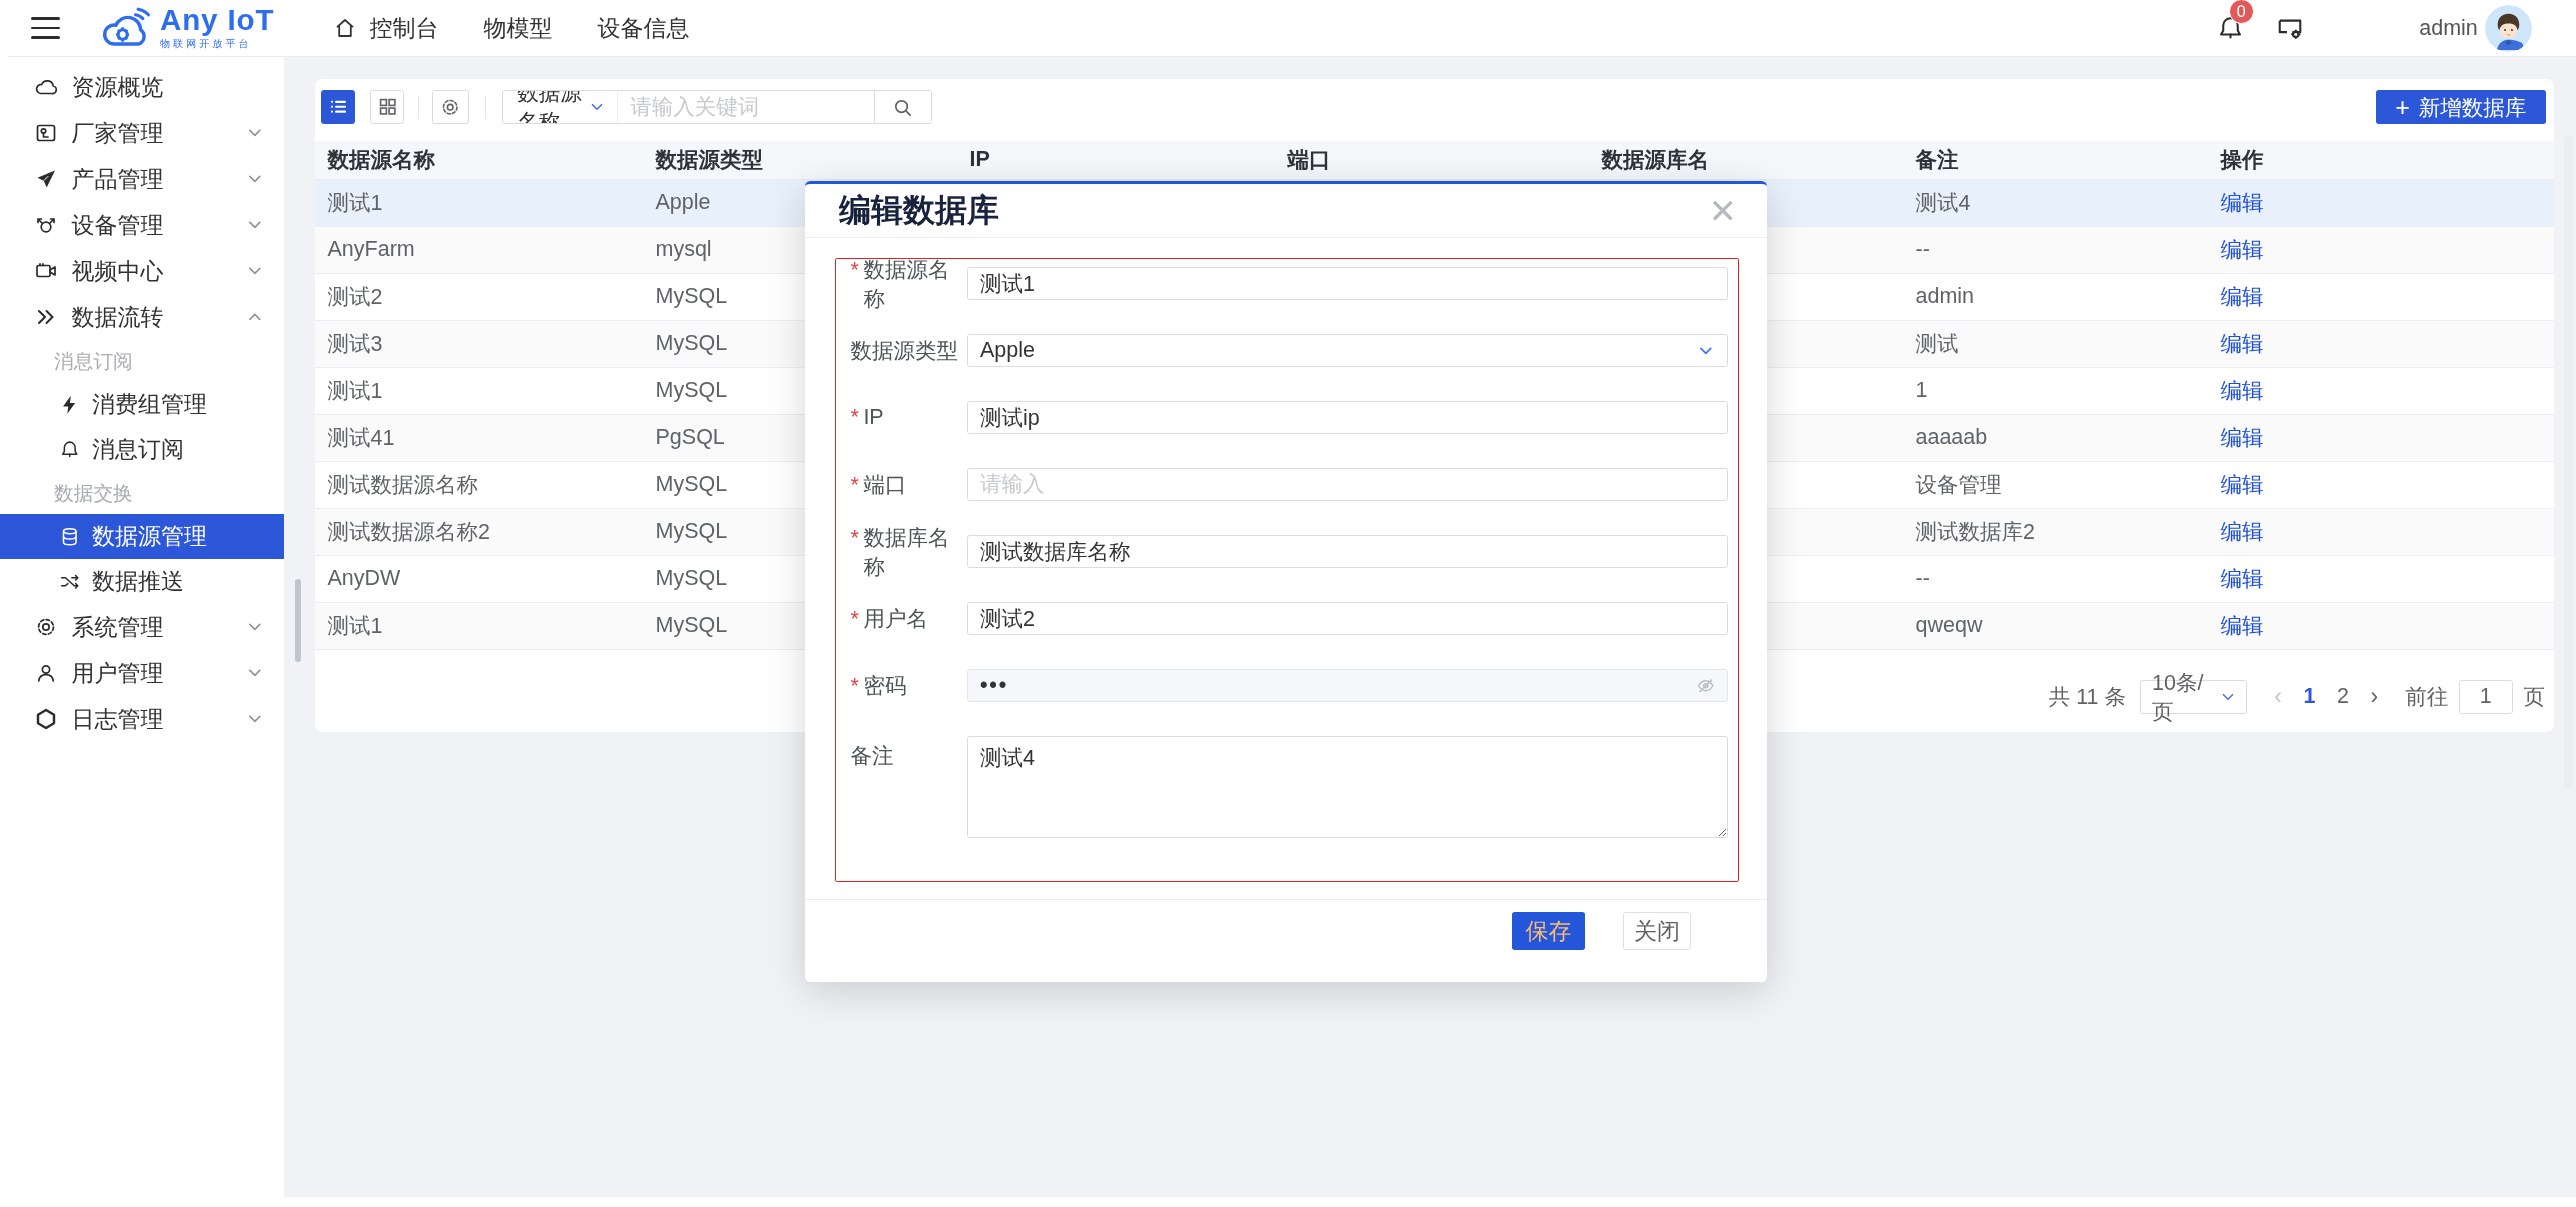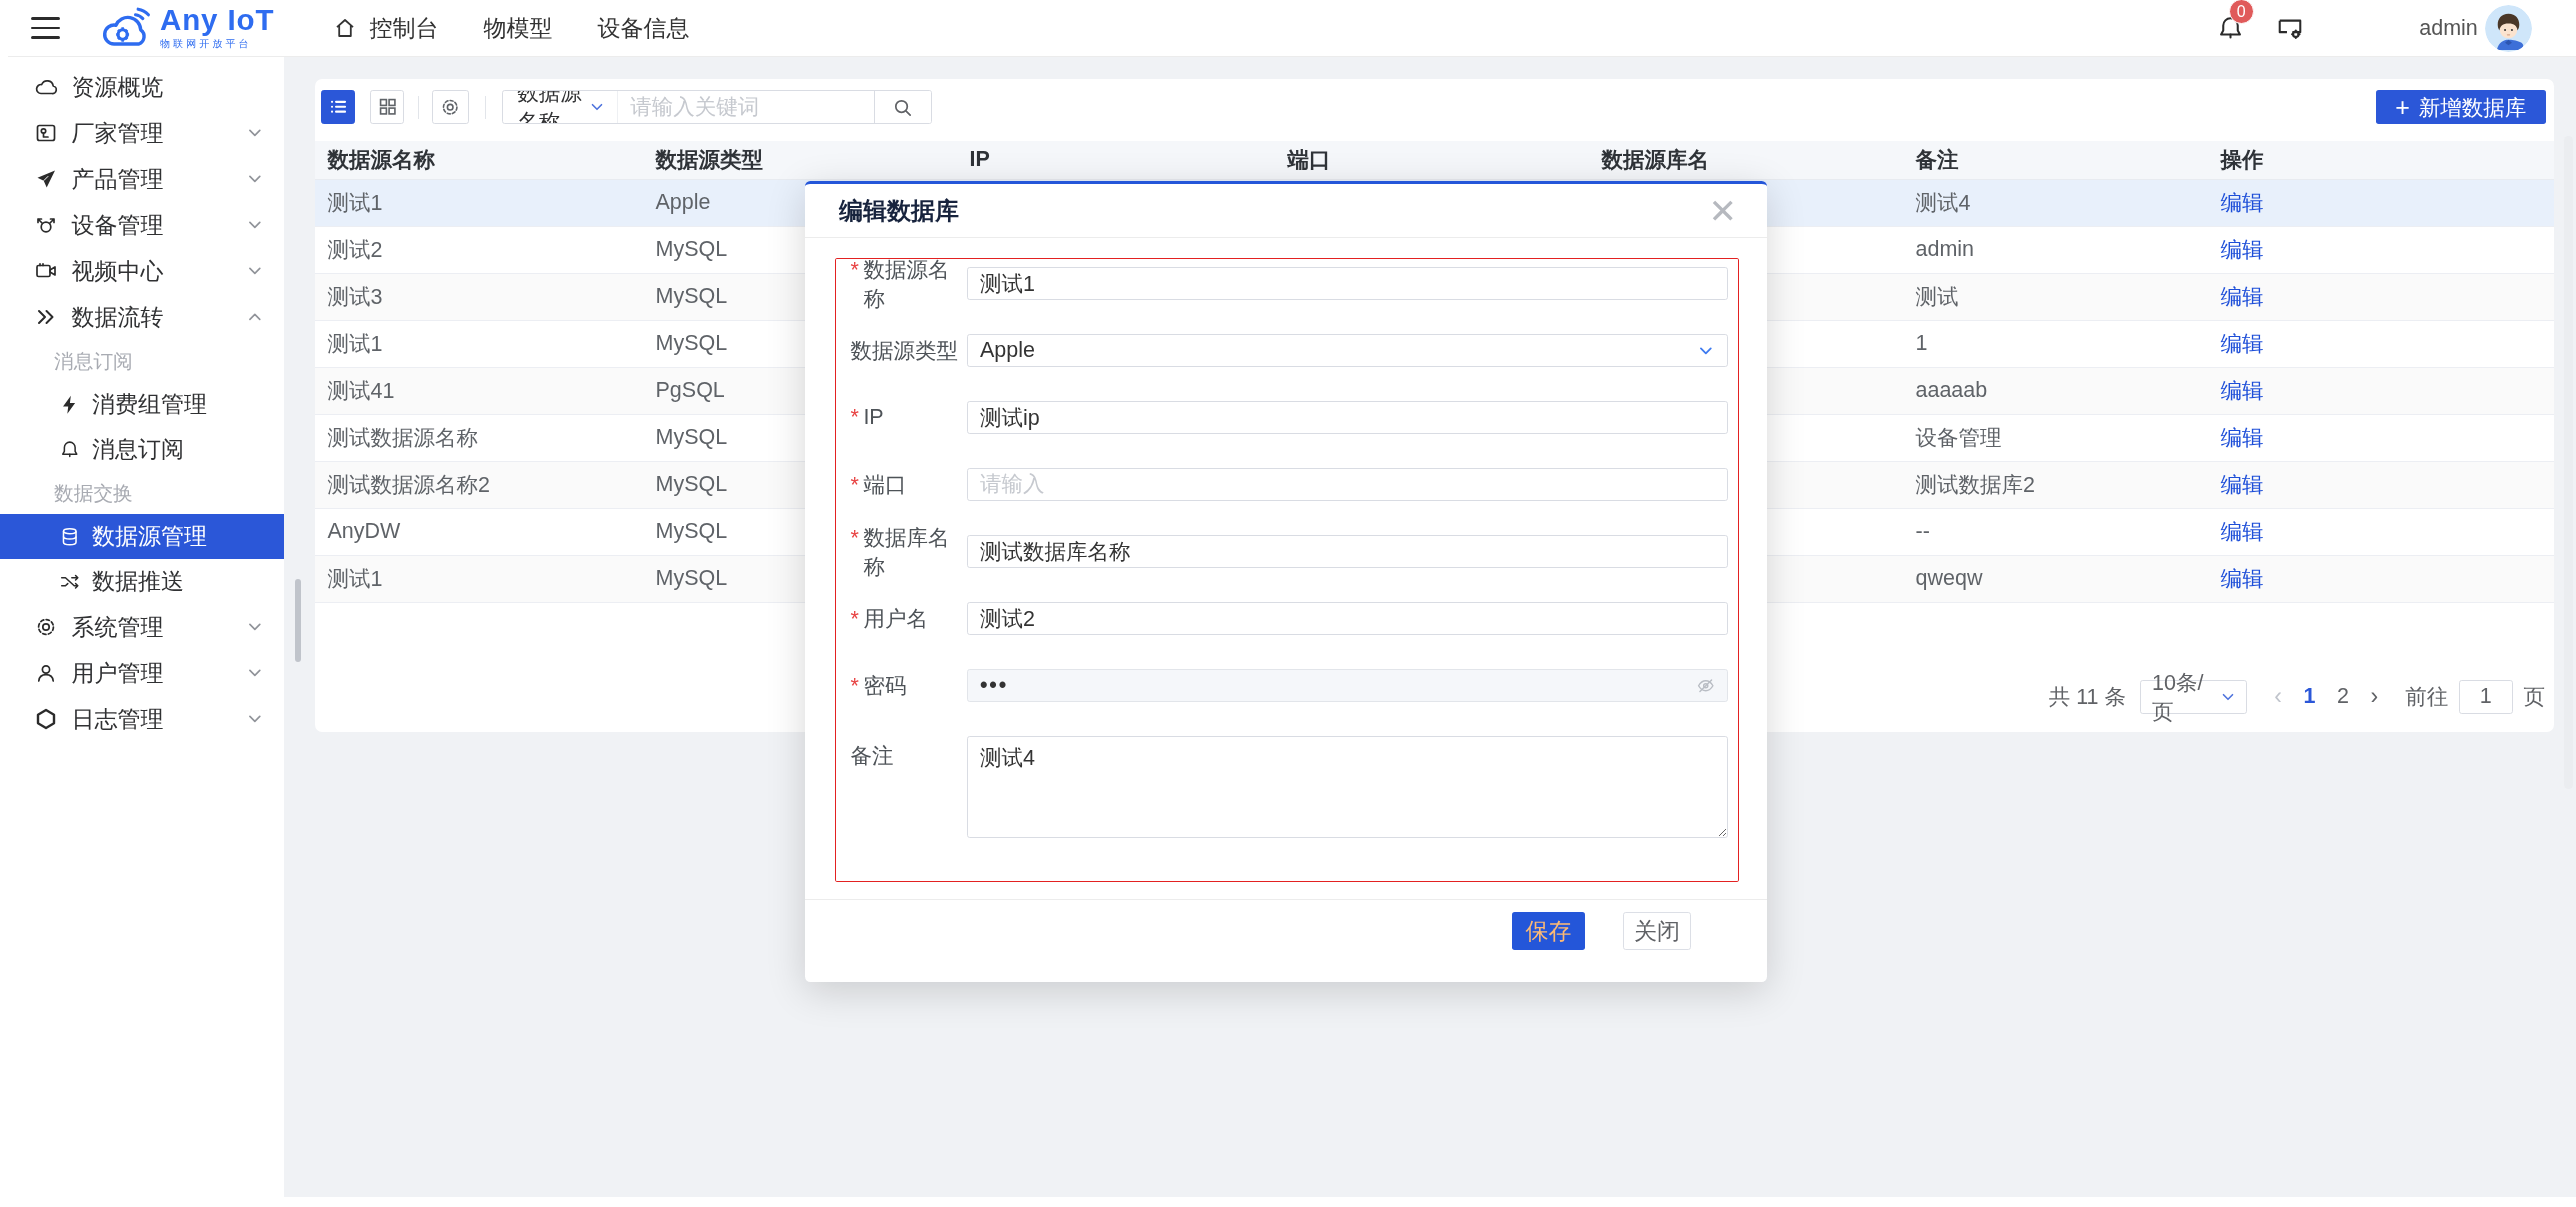--- a/index.html
+++ b/index.html
@@ -104,21 +104,21 @@
   
   .page-scroll { position: absolute; right: 2.7px; top: 79px; width: 9px; height: 653px; border-radius: 4.5px; background: #ebedf0; z-index: 5; }
 
   
   .modal {
     position: absolute; left: 805px; top: 181px; width: 962px; height: 801px;
     background: #fff; border-radius: 5.4px; border-top: 3.6px solid #2456d9;
     box-shadow: 0 9px 39px rgba(0,0,0,0.16); z-index: 60;
   }
   .modal-header { height: 54px; display: flex; align-items: center; padding: 0 30px 0 34px; border-bottom: 0.9px solid #ececec; }
-  .modal-title { font-size: 24px; font-weight: 700; color: #17233d; }
+  .modal-title { font-size: 32px; font-weight: 700; color: #17233d; }
   .modal-close { margin-left: auto; font-size: 34px; line-height: 1; color: #b6b9bf; font-weight: 300; cursor: pointer; }
   .form-outline {
     position: absolute; left: 29.5px; top: 74px; width: 904px; height: 624px;
     border: 1.8px solid #e32121; border-radius: 1.8px; padding: 8px 0 0 15px;
   }
   .form-row { display: flex; align-items: center; height: 33px; margin-bottom: 34px; }
   .form-row.tall { height: auto; align-items: flex-start; }
   .form-row label { width: 116px; flex: none; font-size: 21.5px; color: #4e5358; display: flex; gap: 4.5px; align-items: baseline; }
   .req { color: #e84343; font-size: 21.5px; }
   .form-row.tall label { margin-top: 5.4px; }
@@ -474,20 +474,29 @@
       <tbody>
         <tr class="selected">
           <td>测试1</td>
             <td>Apple</td>
             <td></td>
             <td></td>
             <td></td>
             <td>测试4</td>
             <td><a class="edit">编辑</a></td>
         </tr>
+        <tr class="striped">
+          <td>AnyFarm</td>
+            <td>mysql</td>
+            <td></td>
+            <td></td>
+            <td></td>
+            <td>--</td>
+            <td><a class="edit">编辑</a></td>
+        </tr>
         <tr>
           <td>测试2</td>
             <td>MySQL</td>
             <td></td>
             <td></td>
             <td></td>
             <td>admin</td>
             <td><a class="edit">编辑</a></td>
         </tr>
         <tr class="striped">

